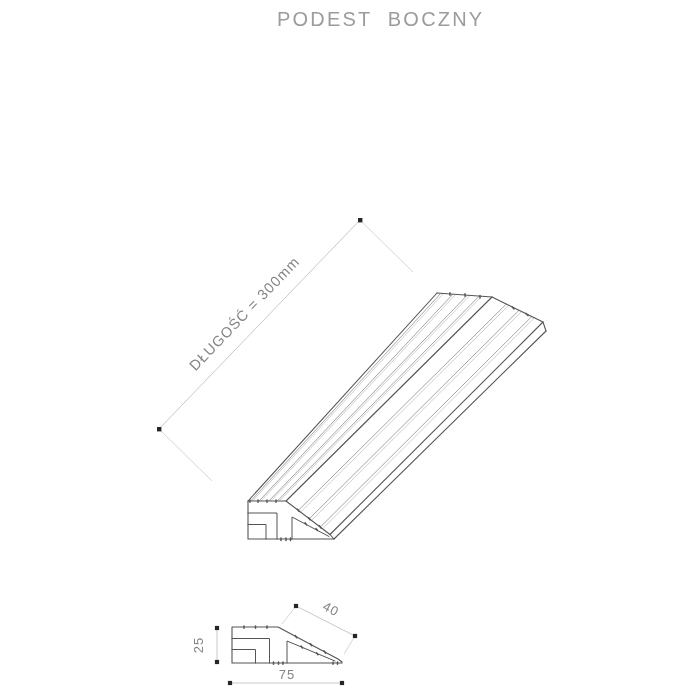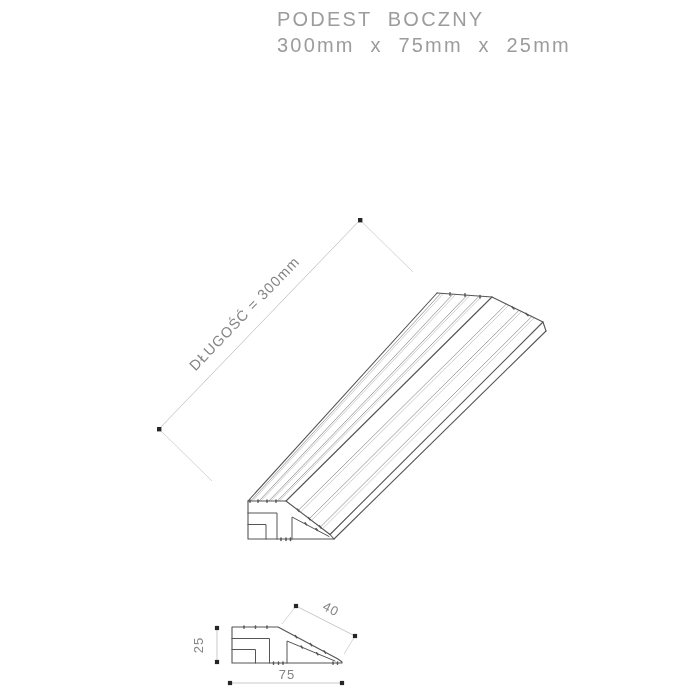--- a/index.html
+++ b/index.html
@@ -29,21 +29,20 @@
     letter-spacing:1px;
   }
 </style>
 </head>
 <body>
 
 <div class="stage">
 
   <div class="title-block">
     <div>PODEST BOCZNY</div>
-    <div>300mm x 75mm x 25mm</div>
   </div>
 
   <svg width="700" height="700" viewBox="0 0 700 700">
 
     <g>
       <line class="ext" x1="159" y1="429" x2="212" y2="481"></line>
       <line class="ext" x1="360" y1="220" x2="413" y2="272"></line>
       <line class="dim" x1="159" y1="429" x2="360" y2="220"></line>
       <rect class="dot" x="157" y="427" width="4.4" height="4.4"></rect>
       <rect class="dot" x="358" y="218" width="4.4" height="4.4"></rect>

